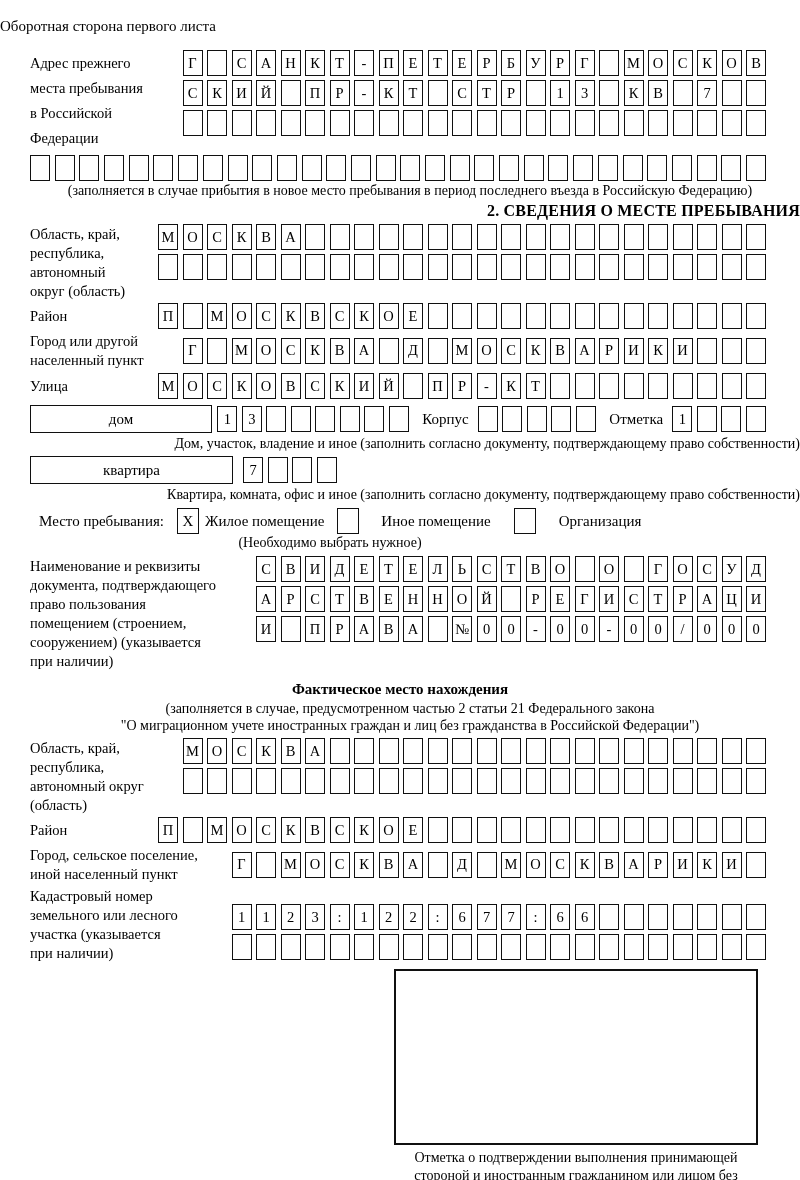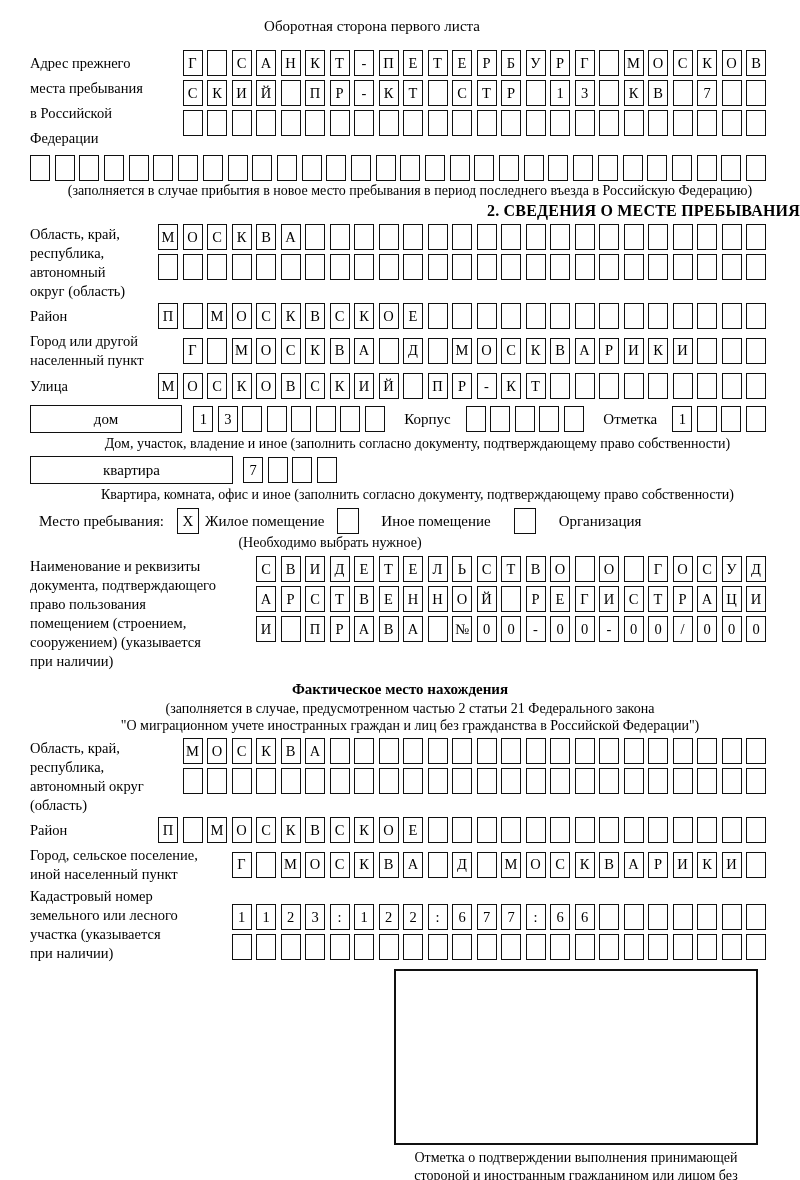--- a/index.html
+++ b/index.html
@@ -4,50 +4,50 @@
 <style>
   * { box-sizing: border-box; margin: 0; padding: 0; }
   html, body { background: #ffffff; }
   body {
     width: 800px; height: 1180px;
     color: #000;
     font-family: "Liberation Serif", "DejaVu Serif", serif;
   }
   .page { position: relative; width: 800px; height: 1180px; overflow: hidden; background: #fff; }
 
-  .hdr { text-align: center; padding: 18px 56px 0 0; font-size: 15px; }
+  .hdr { text-align: left; padding: 18px 56px 0 0; font-size: 15px; }
 
   .field { display: flex; align-items: flex-start; margin: 0 34px 0 30px; }
   .field.vcenter { align-items: center; }
   .label { font-size: 14.5px; line-height: 19px; padding-top: 1px; }
   .label.lh24 { line-height: 25px; }
   .grids { margin-left: auto; display: flex; flex-direction: column; gap: 4px; }
   .row { display: flex; gap: 4.5px; }
   .row.spread { justify-content: space-between; gap: 0; }
   .cont-row { margin: 4px 34px 0 30px; }
   .cell {
     flex: 0 0 20px; width: 20px; height: 26px;
     border: 1.7px solid #101010;
     display: flex; align-items: center; justify-content: center;
     font-size: 14.5px; line-height: 1; background: #fff;
   }
   .note { font-size: 14px; text-align: center; margin-top: 2px; padding-left: 20px; }
-  .note-left { font-size: 14px; text-align: center; margin: 3px 0 0 35px; }
+  .note-left { font-size: 14px; text-align: right; margin: 3px 0 0 35px; }
   .note-nv { font-size: 14px; text-align: center; width: 420px; margin: 1px 0 0 120px; }
 
   .sec-title { font-size: 16px; font-weight: bold; text-align: right; margin-top: 3px; letter-spacing: .2px; }
   .sub-title { font-size: 15px; font-weight: bold; text-align: center; margin-top: 10px; }
 
   .house-row { display: flex; align-items: center; margin: 6px 34px 0 30px; justify-content: space-between; }
   .apt-row { display: flex; align-items: center; margin: 4px 34px 0 30px; }
   .wide-box {
     border: 1.7px solid #101010; height: 28px;
     display: flex; align-items: center; justify-content: center; font-size: 15px;
   }
-  .box-dom { width: 152px; }
+  .box-dom { width: 182px; }
   .box-kv { width: 203px; }
   .seg-label { font-size: 15px; white-space: nowrap; padding: 0 4px 0 8px; }
   .apt-cells { margin-left: 10px; }
 
   .stay-row { display: flex; align-items: center; margin: 5px 34px 0 30px; font-size: 15px; }
   .stay-label { margin-left: 9px; }
   .checkbox {
     width: 22px; height: 26px; border: 1.7px solid #101010;
     display: flex; align-items: center; justify-content: center;
     font-size: 15px; margin-left: 13px; background: #fff;

